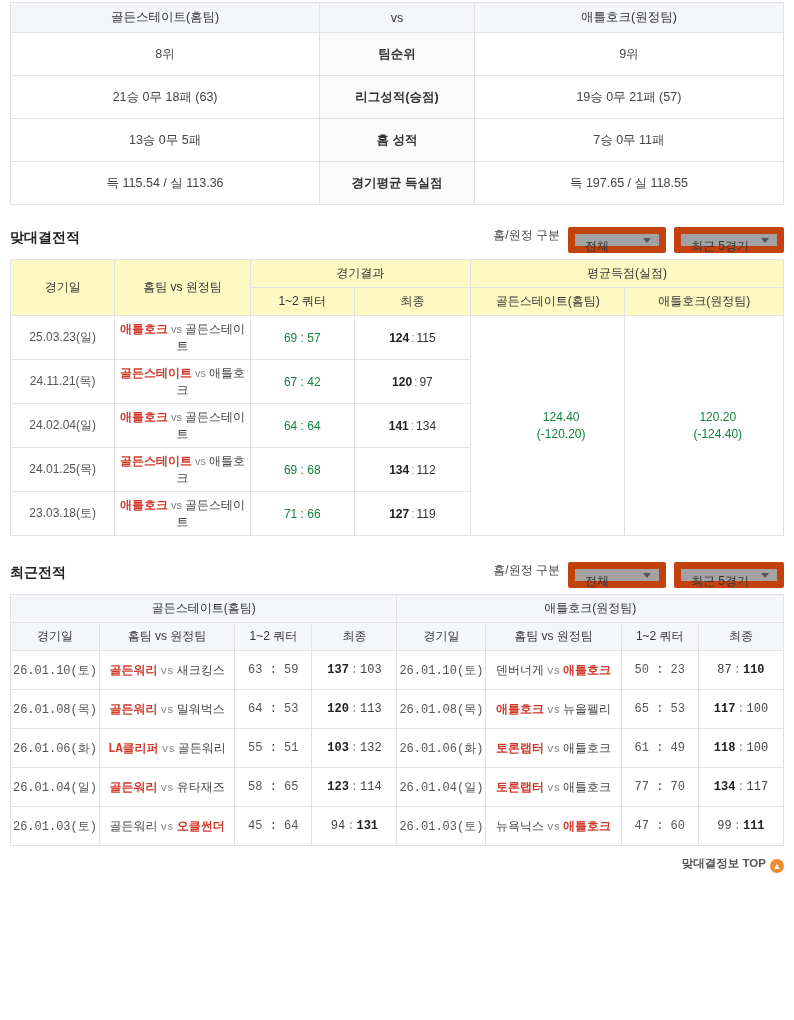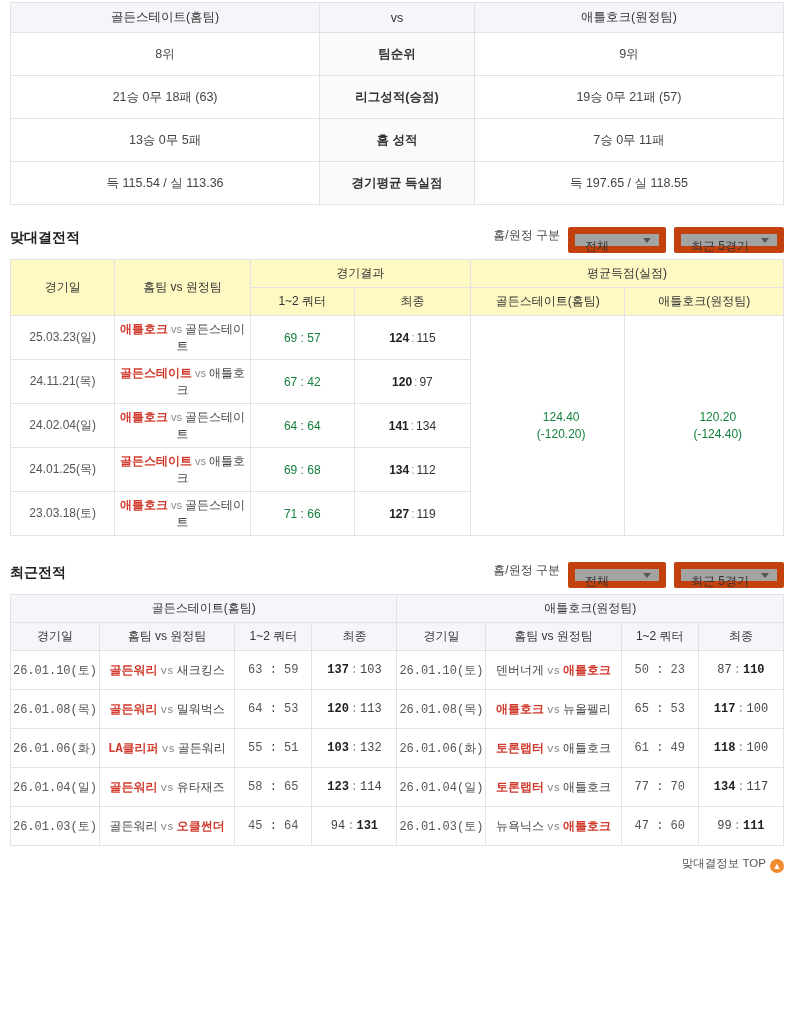--- a/index.html
+++ b/index.html
@@ -148,20 +148,21 @@
   }
   .recent td.date { color: #555; }
   .recent td.quarter { color: #555; }
 
   
   .foot {
     text-align: right;
     font-size: 11.5px;
     color: #555;
     padding: 10px 0 6px 0;
+    font-weight: bold;
   }
   .top-arrow {
     display: inline-block;
     width: 14px; height: 14px;
     border-radius: 50%;
     background: #f08c2e;
     color: #fff;
     font-size: 9px;
     line-height: 14px;
     text-align: center;

